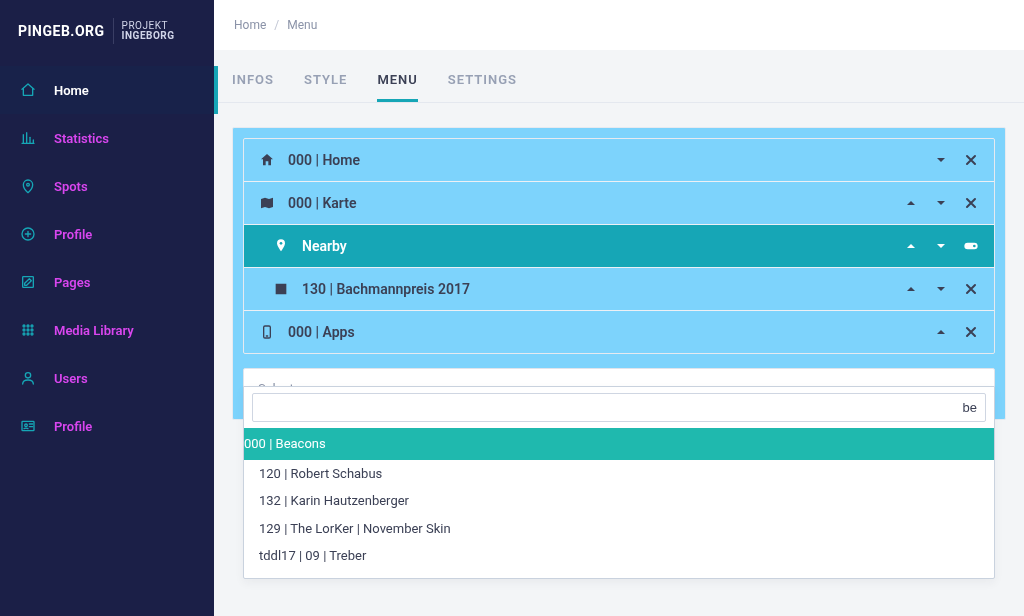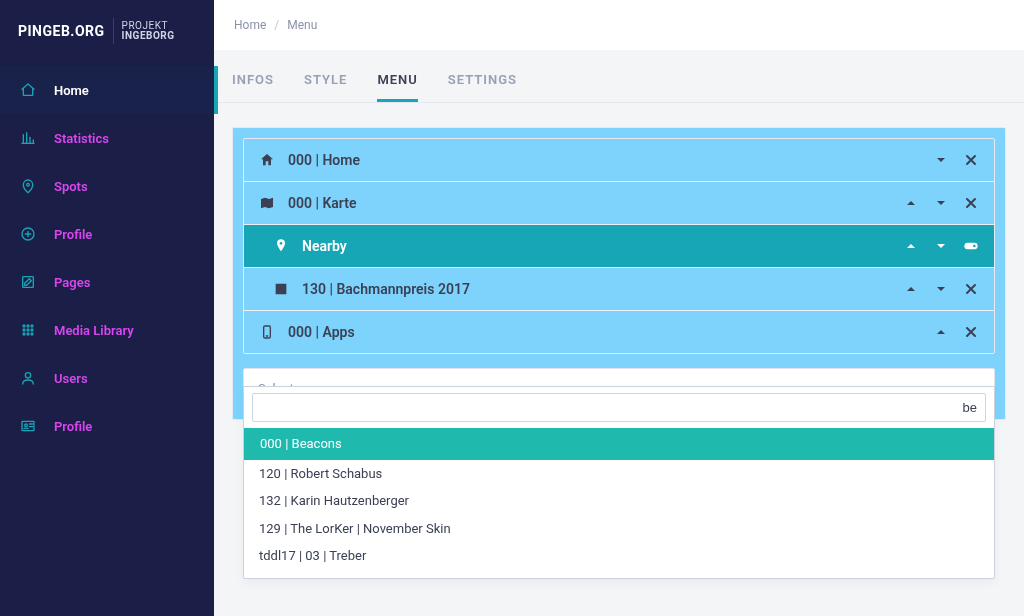--- a/index.html
+++ b/index.html
@@ -49,21 +49,21 @@
   .select-head { display:flex; align-items:center; padding:12px 14px; font-size:13px; color:#8b93a8; }
   .select-head .tri { margin-left:auto; color:#8b93a8; font-size:10px; }
 
   .dropdown-overlay { position:absolute; left:10px; right:10px; top:258px; background:#fff; border:1px solid #c9d2de; border-radius:0 0 2px 2px; box-shadow:0 4px 10px rgba(30,40,60,.05); z-index:5; }
   .search { padding:6px 8px; }
   .search input { width:100%; border:1px solid #cfd6e2; border-radius:2px; padding:6px 8px; font-size:13px; color:#3b4055; outline:none;text-align:right; }
   .search input::placeholder { color:#b6bdcc; }
 
   .opts { list-style:none; max-height:150px; overflow:hidden; }
   .opts li { padding:4px 15px; font-size:13px; color:#3b4055; cursor:pointer; line-height:1.5; }
-  .opts li.hl { background:#1FB9AE; color:#fff; padding:6px 16px; }
+  .opts li.hl { background:#1FB9AE; color:#fff; padding:6px 0; }
 
   
   svg { width:16px; height:16px; stroke:currentColor; fill:none; stroke-width:2; stroke-linecap:round; stroke-linejoin:round; }
   .fill svg { fill:currentColor; stroke:none; }
 </style>
 </head>
 <body>
 
 <aside class="sidebar">
   <div class="brand">
@@ -311,21 +311,21 @@
 
       <div class="dropdown-overlay">
         <div class="search">
           <input type="text" value="be" style="">
         </div>
         <ul class="opts">
           <li class="hl">000 | Beacons</li>
           <li>120 | Robert Schabus</li>
           <li>132 | Karin Hautzenberger</li>
           <li>129 | The LorKer | November Skin</li>
-          <li>tddl17 | 03 | Treber</li>
+          <li>tddl17 | 09 | Treber</li>
           <li>tddl17 | 13 | Obexer</li>
 
         </ul>
       </div>
 
     </div>
   </div>
 </main>
 
 </body></html>

